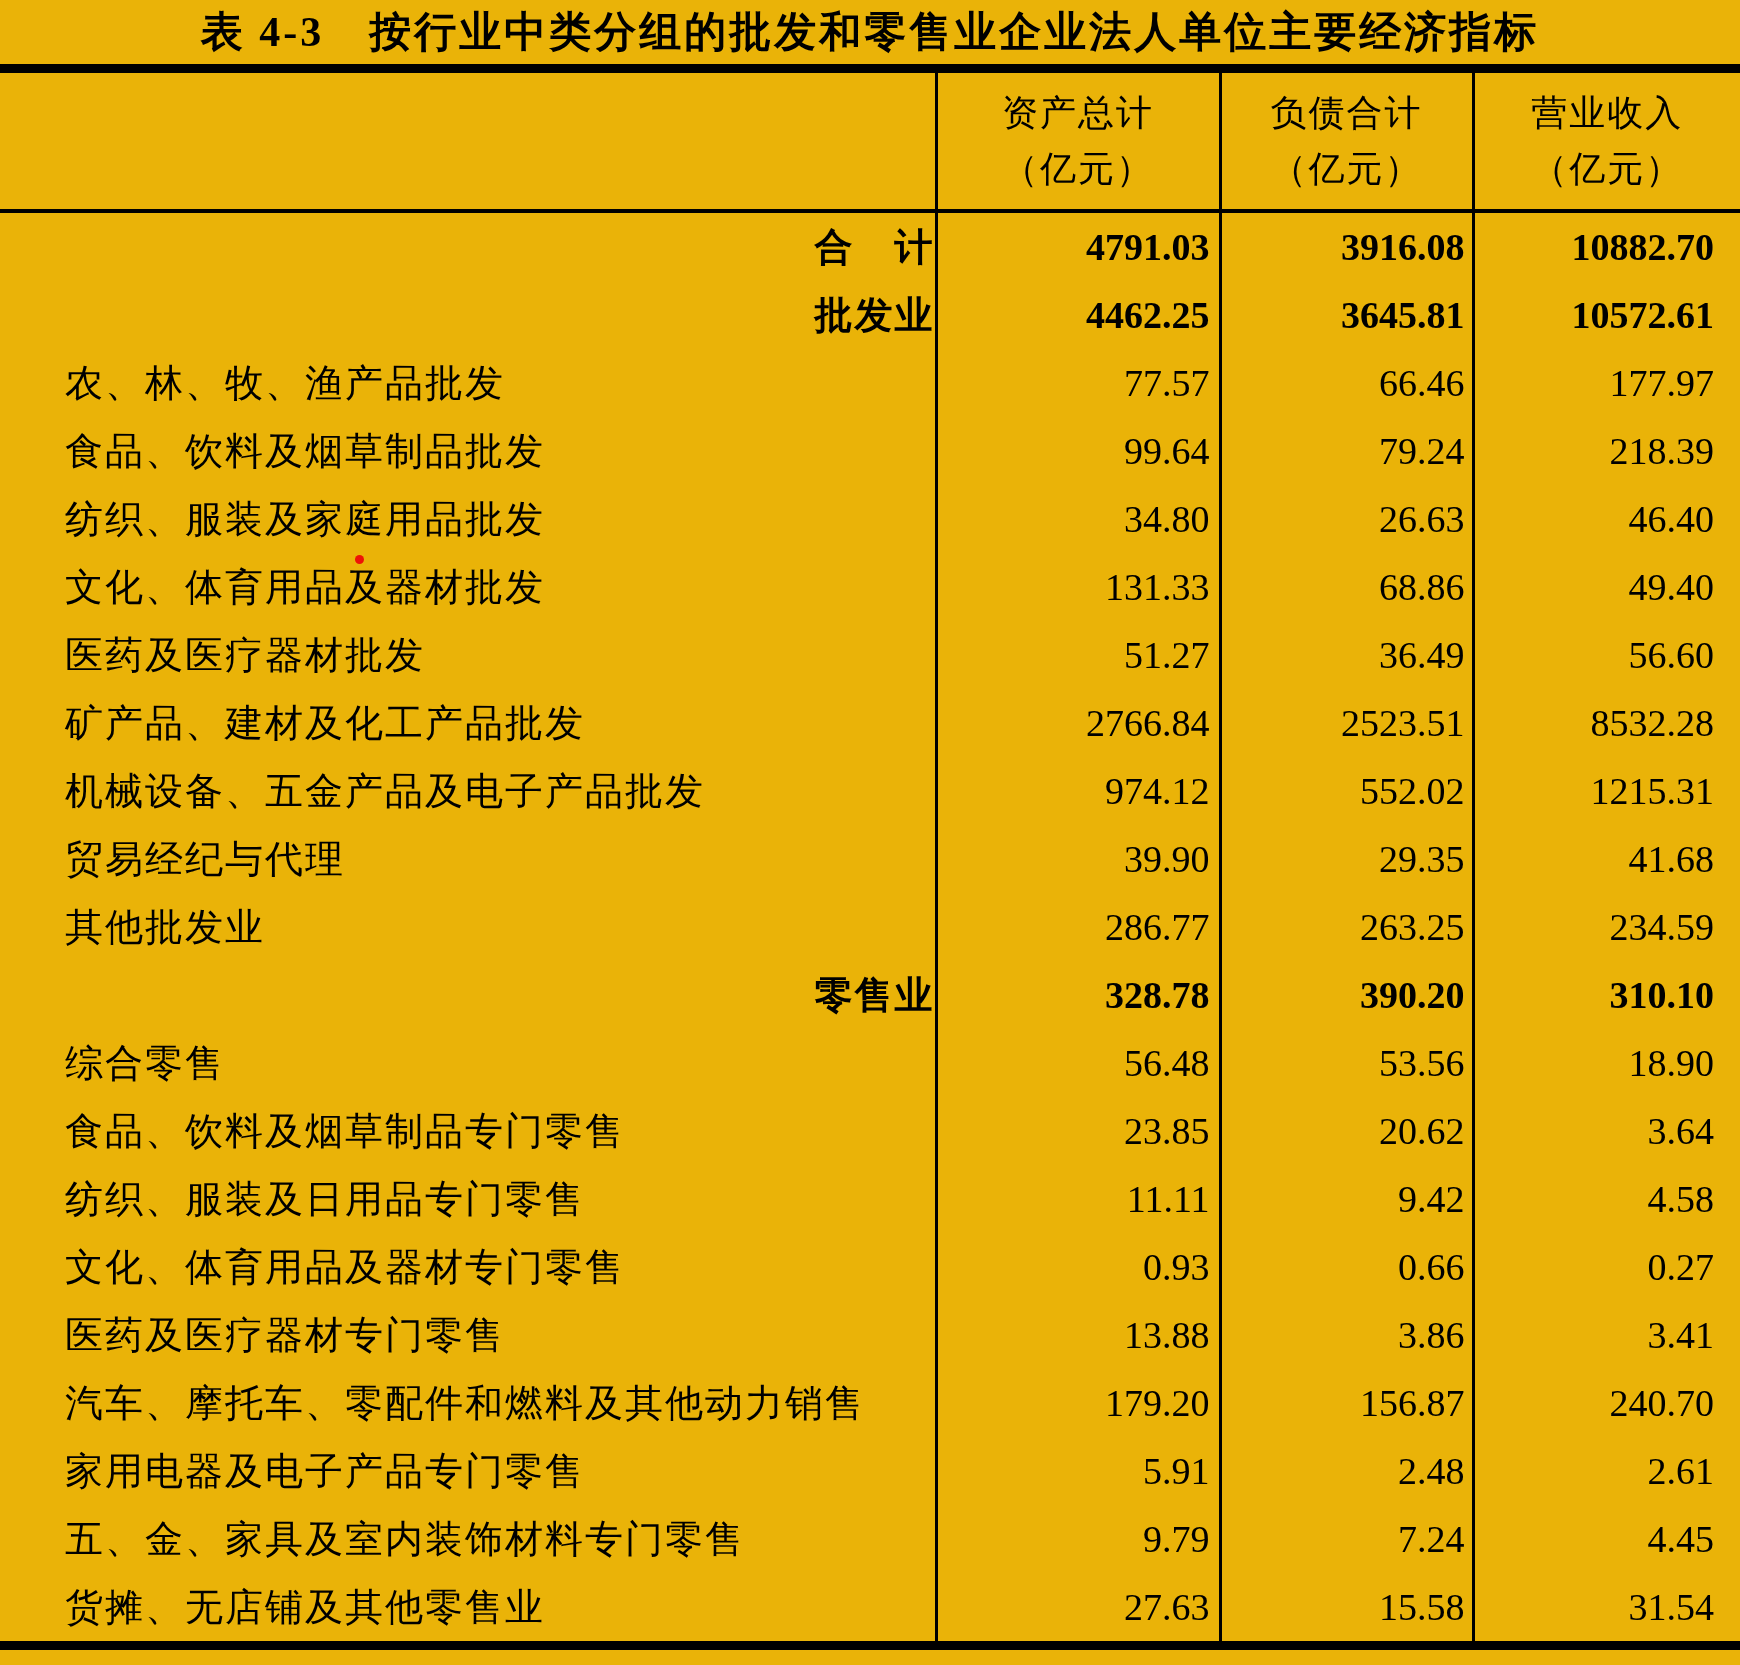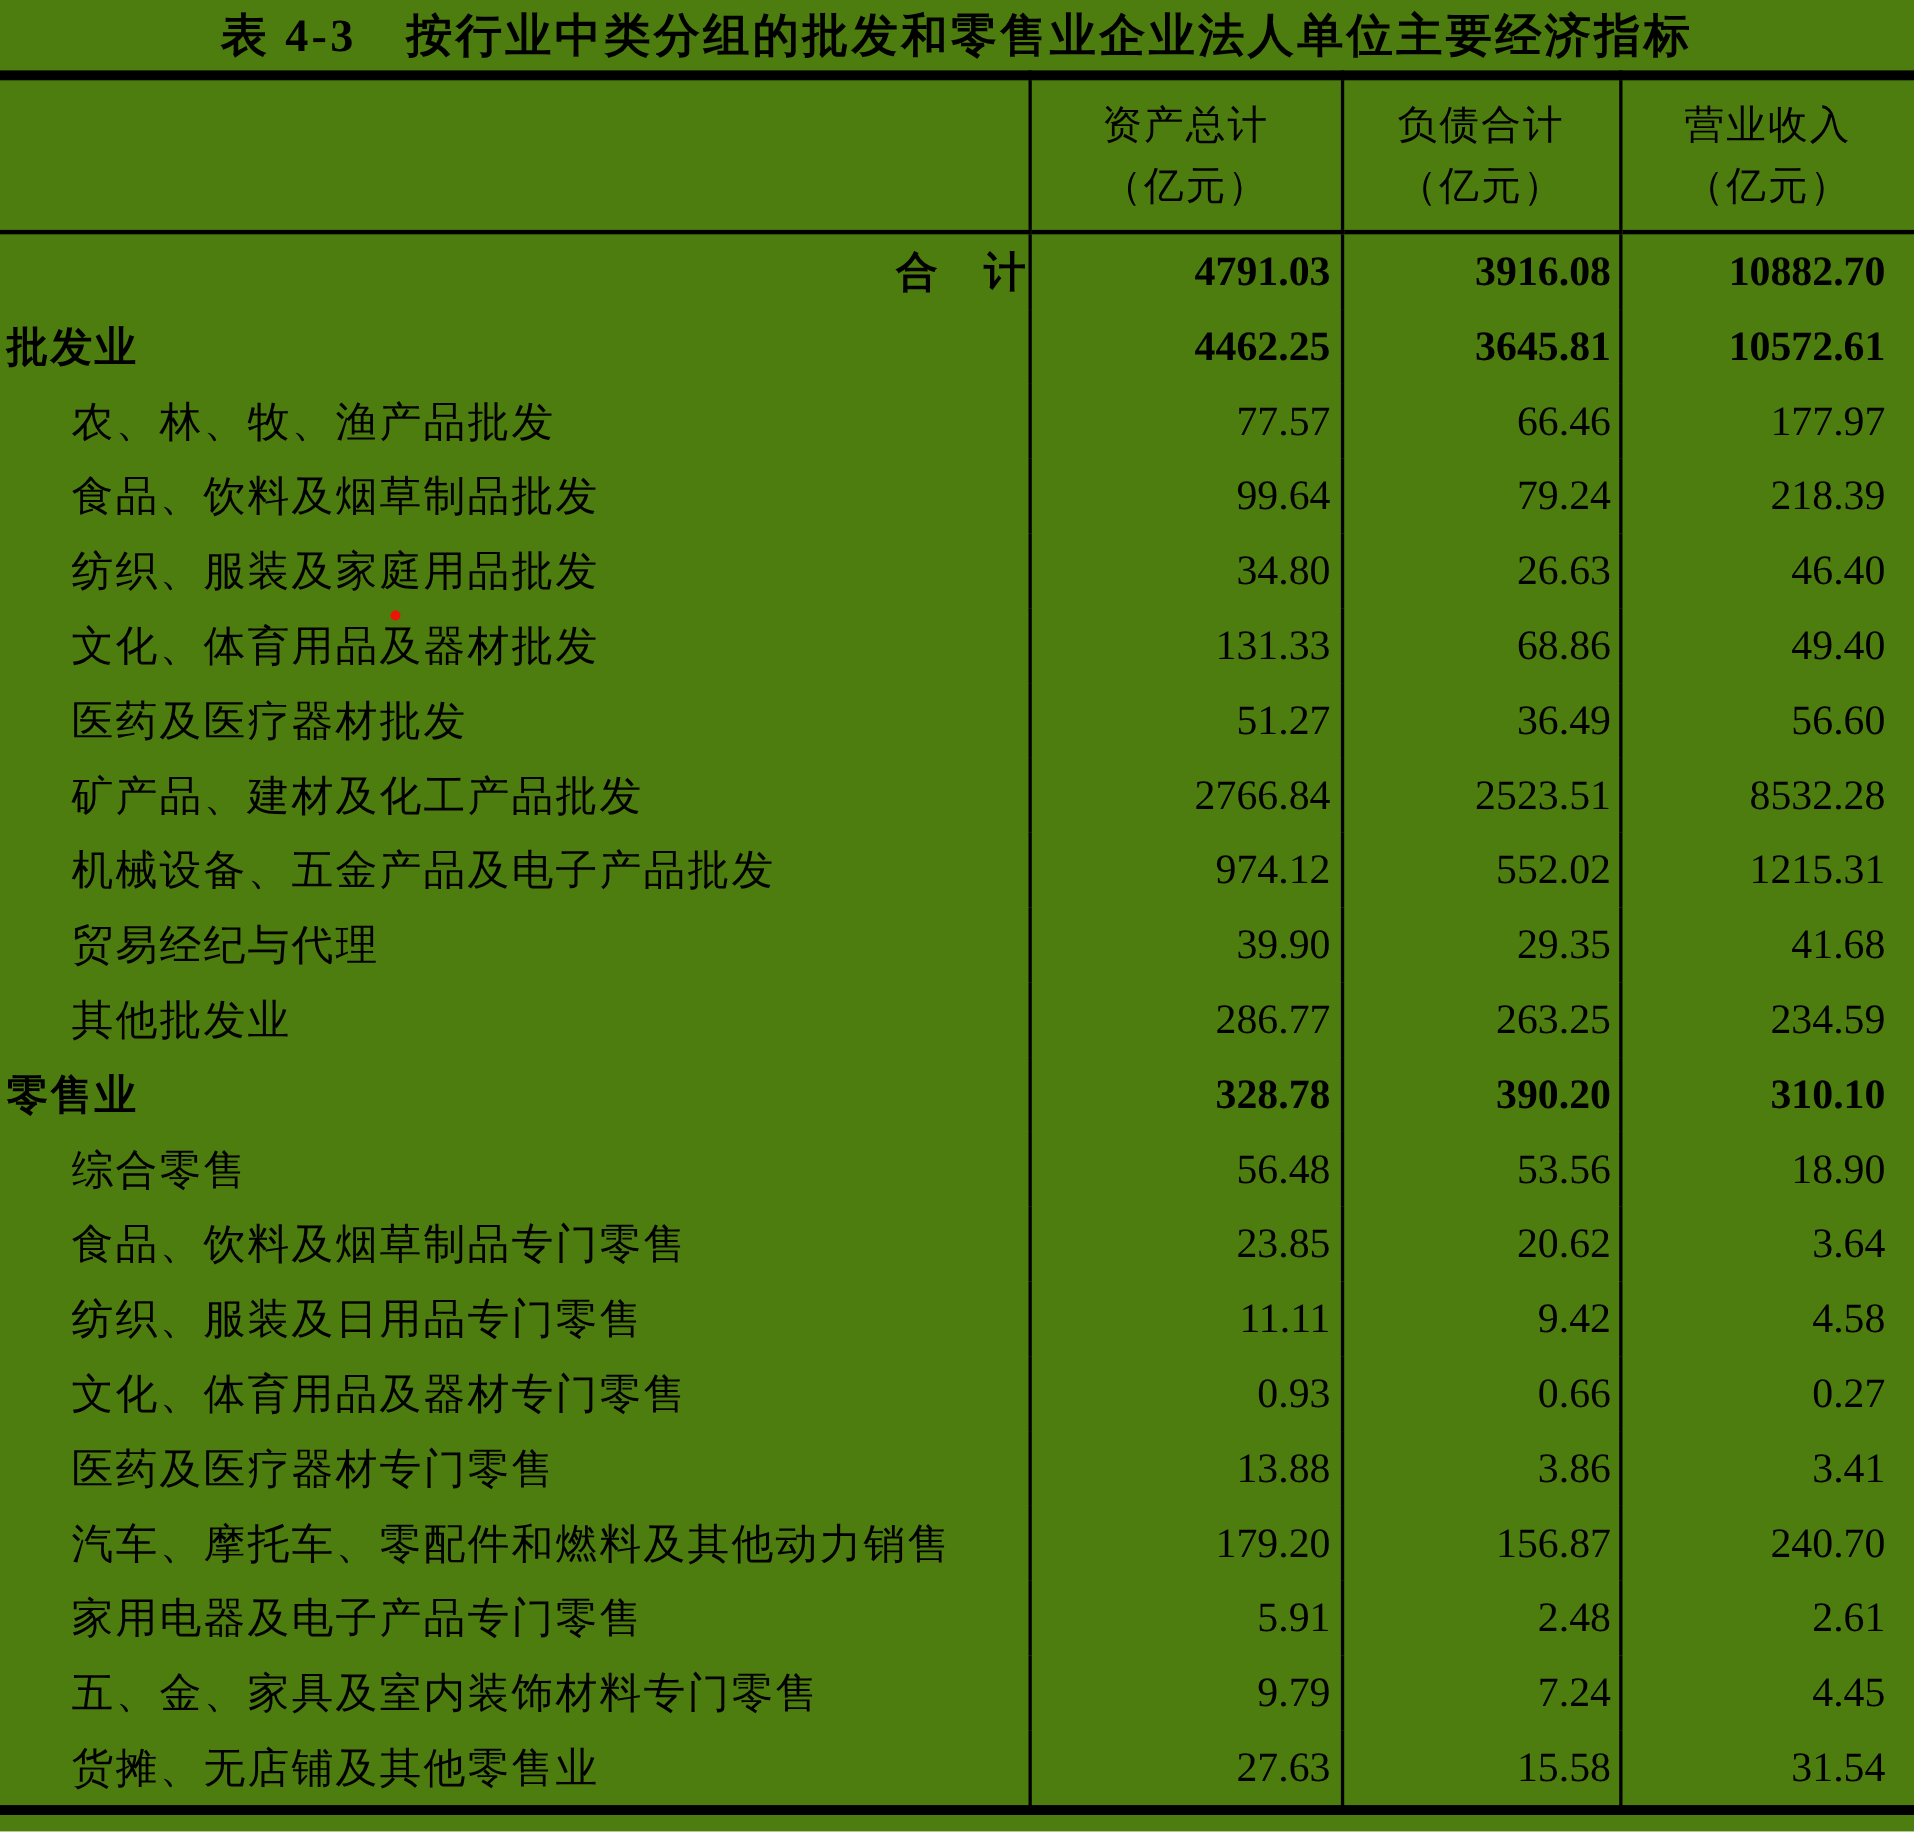--- a/index.html
+++ b/index.html
@@ -1,20 +1,20 @@
 <!DOCTYPE html>
 <html><head>
 <meta charset="utf-8">
 <style>
   html, body { margin: 0; padding: 0; background: #ffffff; }
   #page {
     position: relative;
     width: 1740px;
     height: 1665px;
-    background: #4d7c0f;
+    background: #eab308;
     color: #000000;
     font-family: "Liberation Serif", "DejaVu Serif", serif;
     overflow: hidden;
   }
   #title {
     height: 64px;
     display: flex;
     align-items: center;
     justify-content: center;
     font-size: 42px;
@@ -46,21 +46,21 @@
   #tbl th.vline, #tbl td.vline { border-left: 3px solid #000; }
   #tbl tbody td {
     height: 68px;
     font-size: 38px;
     padding: 0;
     vertical-align: middle;
     white-space: nowrap;
   }
   #tbl tbody td.label { text-align: left; letter-spacing: 2px; }
   #tbl tbody td.label.center { text-align: right; }
-  #tbl tbody td.label.section { padding-left: 6px; }
+  #tbl tbody td.label.section { padding-left: 6px; text-align: right; }
   #tbl tbody td.label.sub { padding-left: 65px; }
   #tbl tbody td.num { text-align: right; font-variant-numeric: lining-nums; }
   #tbl tbody td.num.n1 { padding-right: 9px; }
   #tbl tbody td.num.n2 { padding-right: 7px; padding-left: 44px; }
   #tbl tbody td.num.n3 { padding-right: 26px; }
   #tbl .bold { font-weight: bold; }
   #red-dot {
     position: absolute;
     left: 355px;
     top: 555px;

